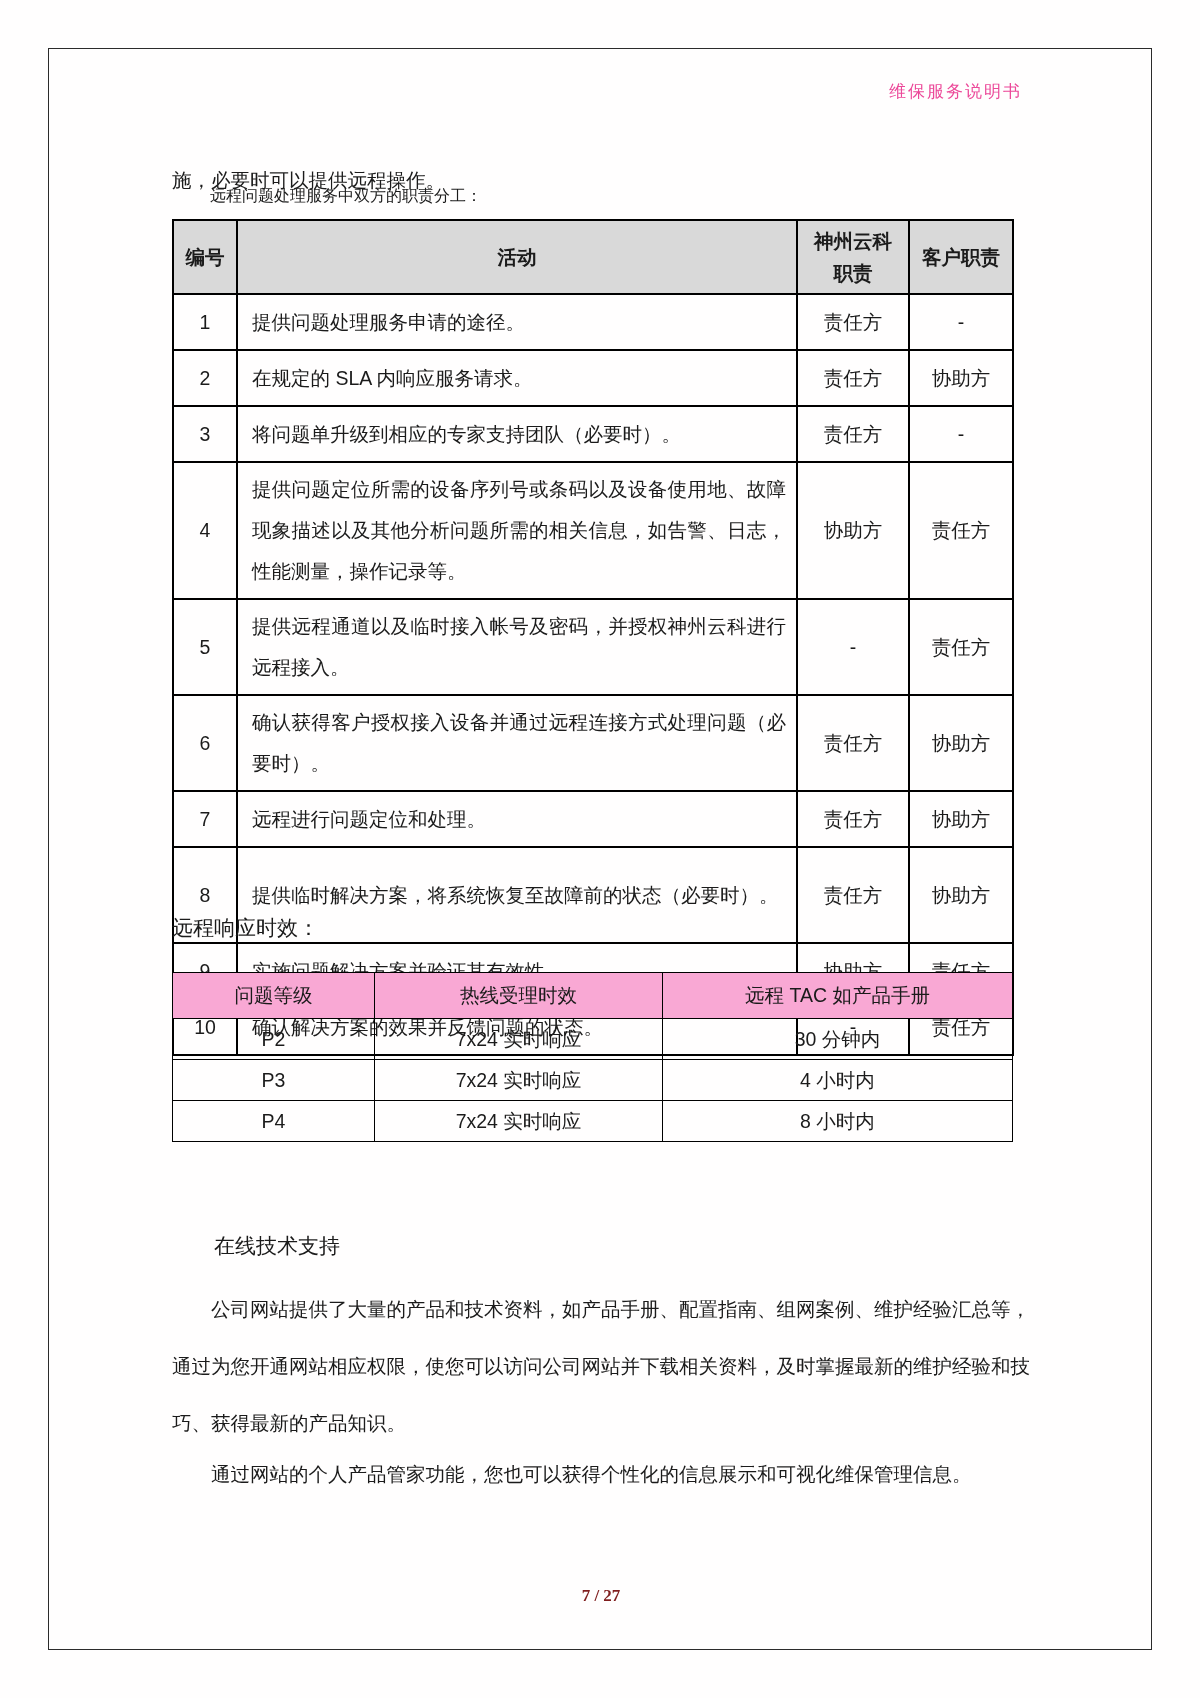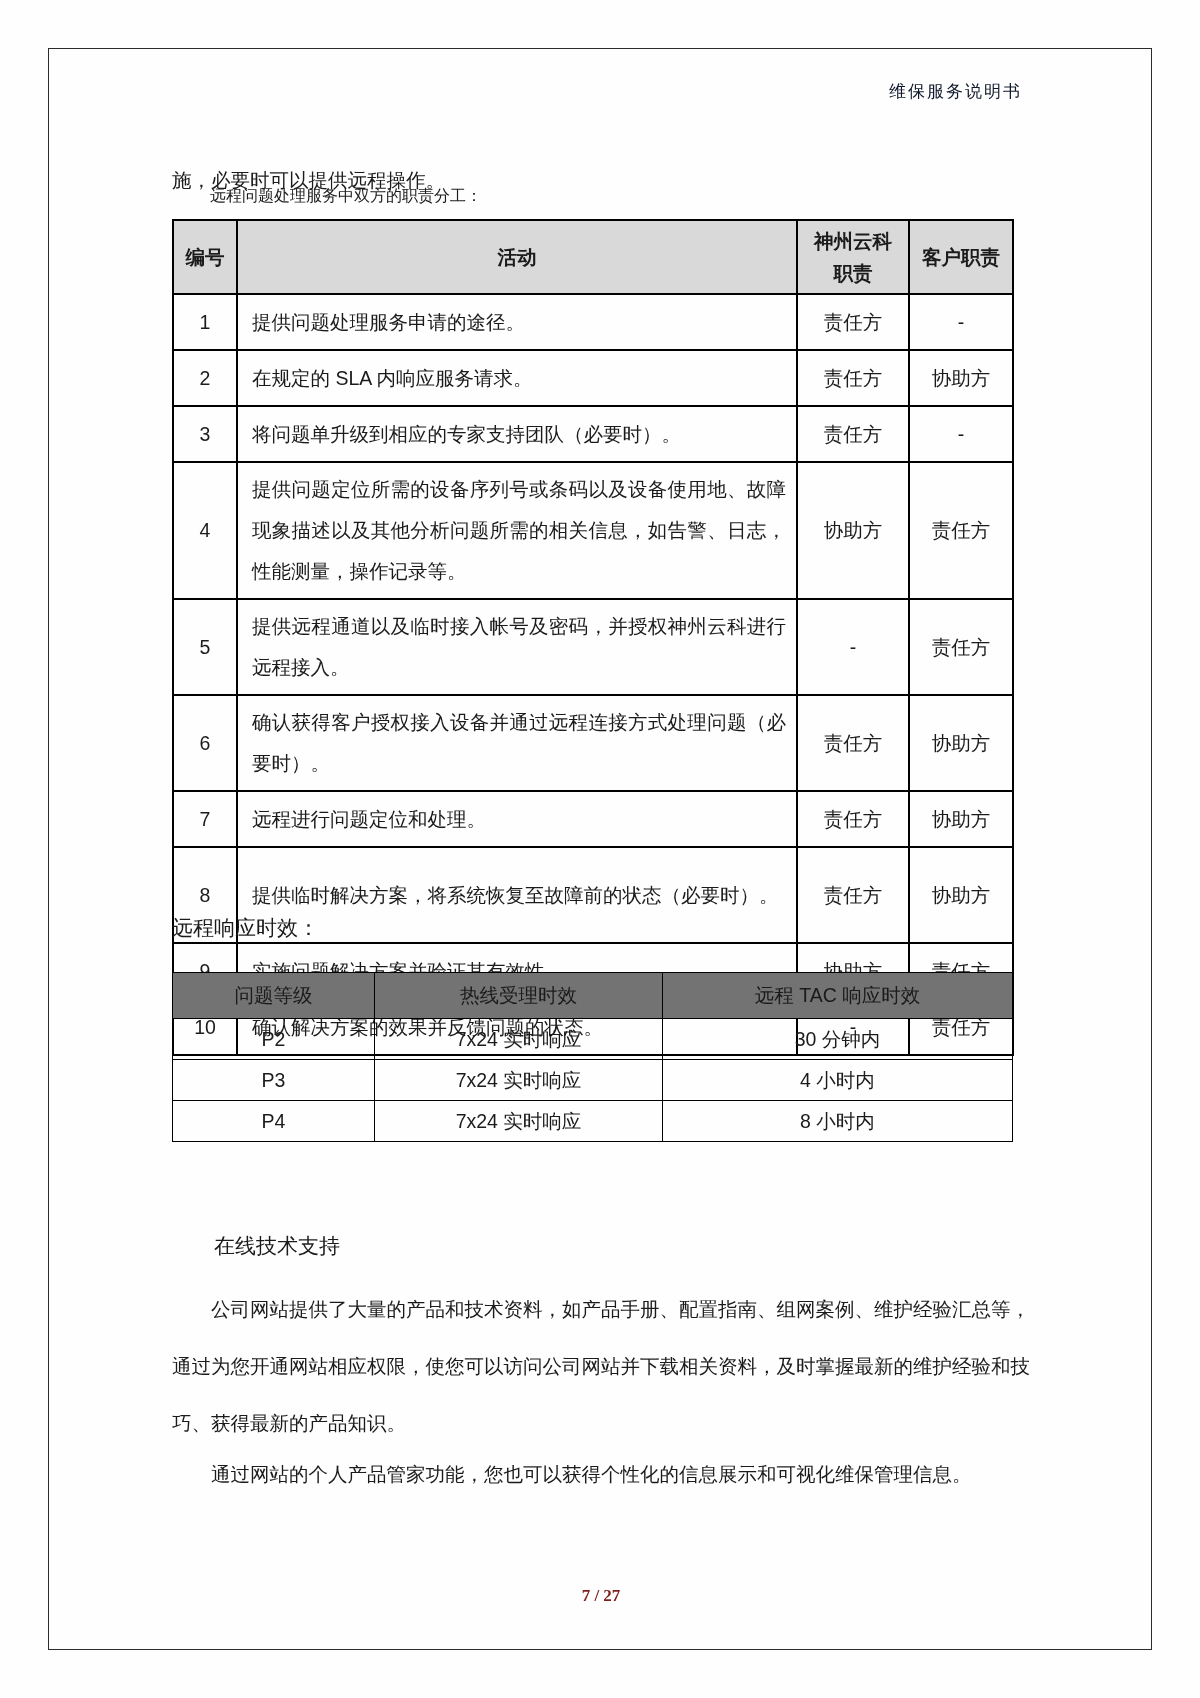--- a/index.html
+++ b/index.html
@@ -17,21 +17,21 @@
     width:1102px;height:1600px;
     border:1.5px solid #2b2b2b;
     pointer-events:none;
   }
   .header-title{
     position:absolute;
     top:80px;right:178px;
     font-family:"Liberation Serif",serif;
     font-size:17px;
     letter-spacing:2px;
-    color:#0f172a;
+    color:#ec4899;
   }
   .intro-line1{position:absolute;left:172px;top:141px;font-size:19.5px;margin-top:26px;}
   .intro-line2{position:absolute;left:210px;top:186px;font-size:16px;}
 
   table{border-collapse:collapse;table-layout:fixed;}
   .tbl1{
     position:absolute;left:172px;top:219px;width:840px;
   }
   .tbl1 th,.tbl1 td{
     border:2px solid #000;
@@ -61,21 +61,21 @@
   .tbl2{
     position:absolute;left:172px;top:972px;width:840px;
   }
   .tbl2 th,.tbl2 td{
     border:1.5px solid #000;
     font-size:19.5px;
     text-align:center;
     vertical-align:middle;
     padding:0;
   }
-  .tbl2 th{background:#737373;font-weight:normal;height:45px;}
+  .tbl2 th{background:#f9a8d4;font-weight:normal;height:45px;}
   .tbl2 td{height:40px;}
 
   .online-heading{position:absolute;left:172px;top:1232px;font-size:21px;margin-left:42px;}
   .para{
     position:absolute;left:172px;width:858px;
     font-size:19.5px;line-height:57px;
     text-align:justify;text-justify:inter-ideograph;
     text-indent:39px;
     margin:0;
   }
@@ -188,21 +188,21 @@
   <table class="tbl2">
     <colgroup>
       <col style="width:202px">
         <col style="width:288px">
         <col style="width:350px">
     </colgroup>
     <thead>
       <tr>
         <th>问题等级</th>
         <th>热线受理时效</th>
-        <th>远程 TAC 响应时效</th>
+        <th>远程 TAC 如产品手册</th>
       </tr>
     </thead>
     <tbody>
       <tr>
         <td>P2</td>
         <td>7x24 实时响应</td>
         <td>30 分钟内</td>
       </tr>
       <tr>
         <td>P3</td>

